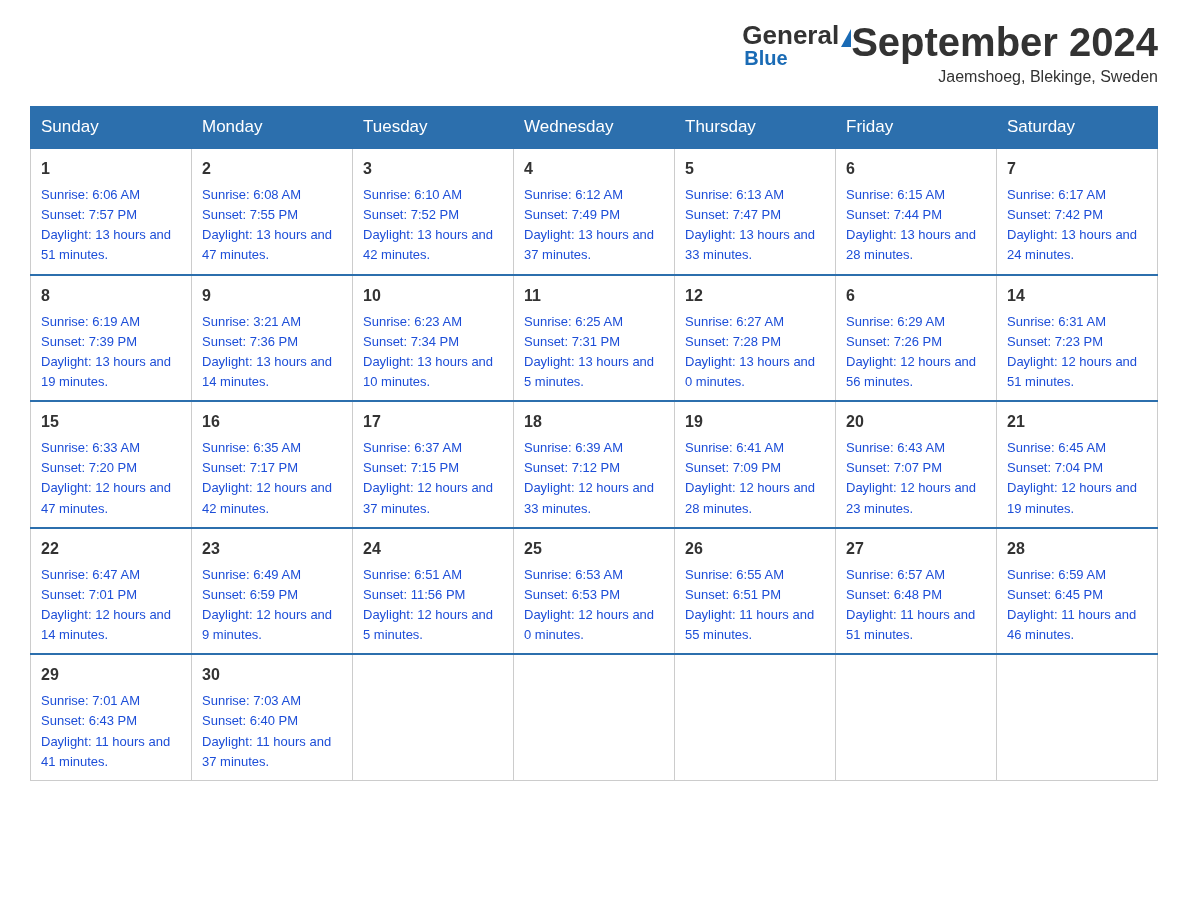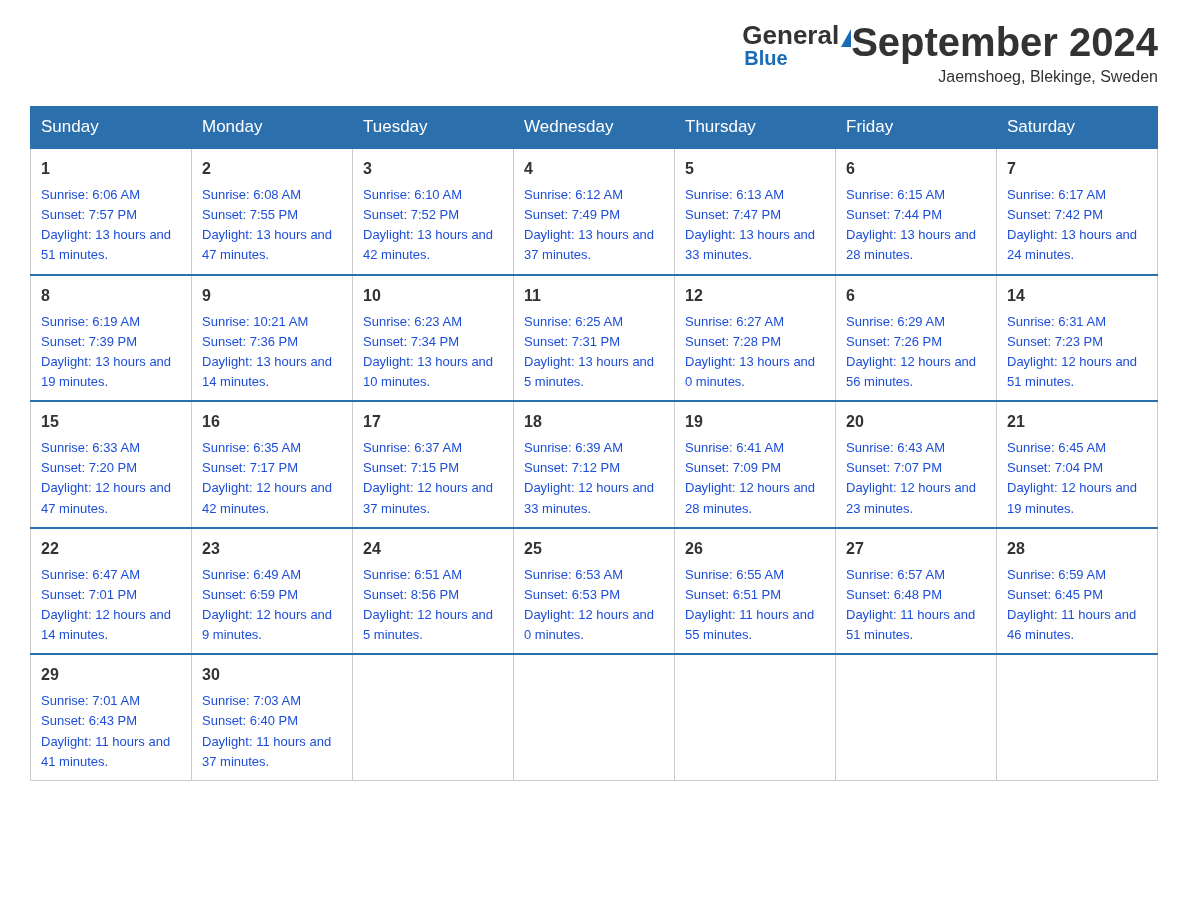--- a/index.html
+++ b/index.html
@@ -199,21 +199,21 @@
           <span class="day-number">8</span>
           <div class="day-info">
             <span>Sunrise: 6:19 AM</span><br>
             <span>Sunset: 7:39 PM</span><br>
             <span>Daylight: 13 hours and 19 minutes.</span>
           </div>
         </td>
         <td>
           <span class="day-number">9</span>
           <div class="day-info">
-            <span>Sunrise: 10:21 AM</span><br>
+            <span>Sunrise: 3:21 AM</span><br>
             <span>Sunset: 7:36 PM</span><br>
             <span>Daylight: 13 hours and 14 minutes.</span>
           </div>
         </td>
         <td>
           <span class="day-number">10</span>
           <div class="day-info">
             <span>Sunrise: 6:23 AM</span><br>
             <span>Sunset: 7:34 PM</span><br>
             <span>Daylight: 13 hours and 10 minutes.</span>
@@ -324,21 +324,21 @@
           <div class="day-info">
             <span>Sunrise: 6:49 AM</span><br>
             <span>Sunset: 6:59 PM</span><br>
             <span>Daylight: 12 hours and 9 minutes.</span>
           </div>
         </td>
         <td>
           <span class="day-number">24</span>
           <div class="day-info">
             <span>Sunrise: 6:51 AM</span><br>
-            <span>Sunset: 8:56 PM</span><br>
+            <span>Sunset: 11:56 PM</span><br>
             <span>Daylight: 12 hours and 5 minutes.</span>
           </div>
         </td>
         <td>
           <span class="day-number">25</span>
           <div class="day-info">
             <span>Sunrise: 6:53 AM</span><br>
             <span>Sunset: 6:53 PM</span><br>
             <span>Daylight: 12 hours and 0 minutes.</span>
           </div>

